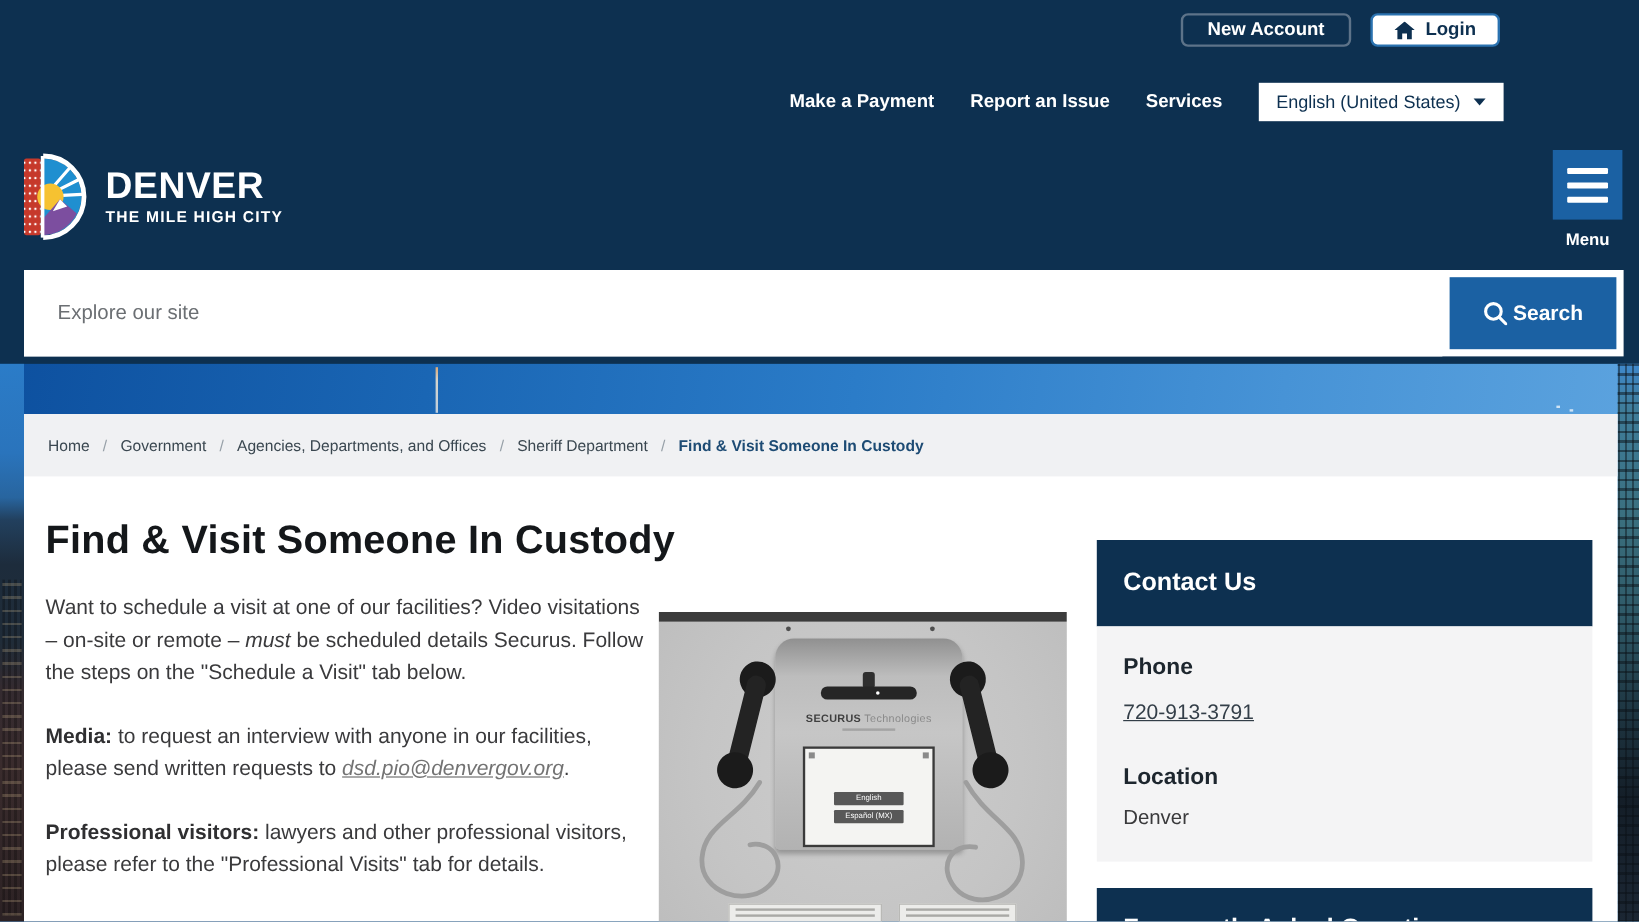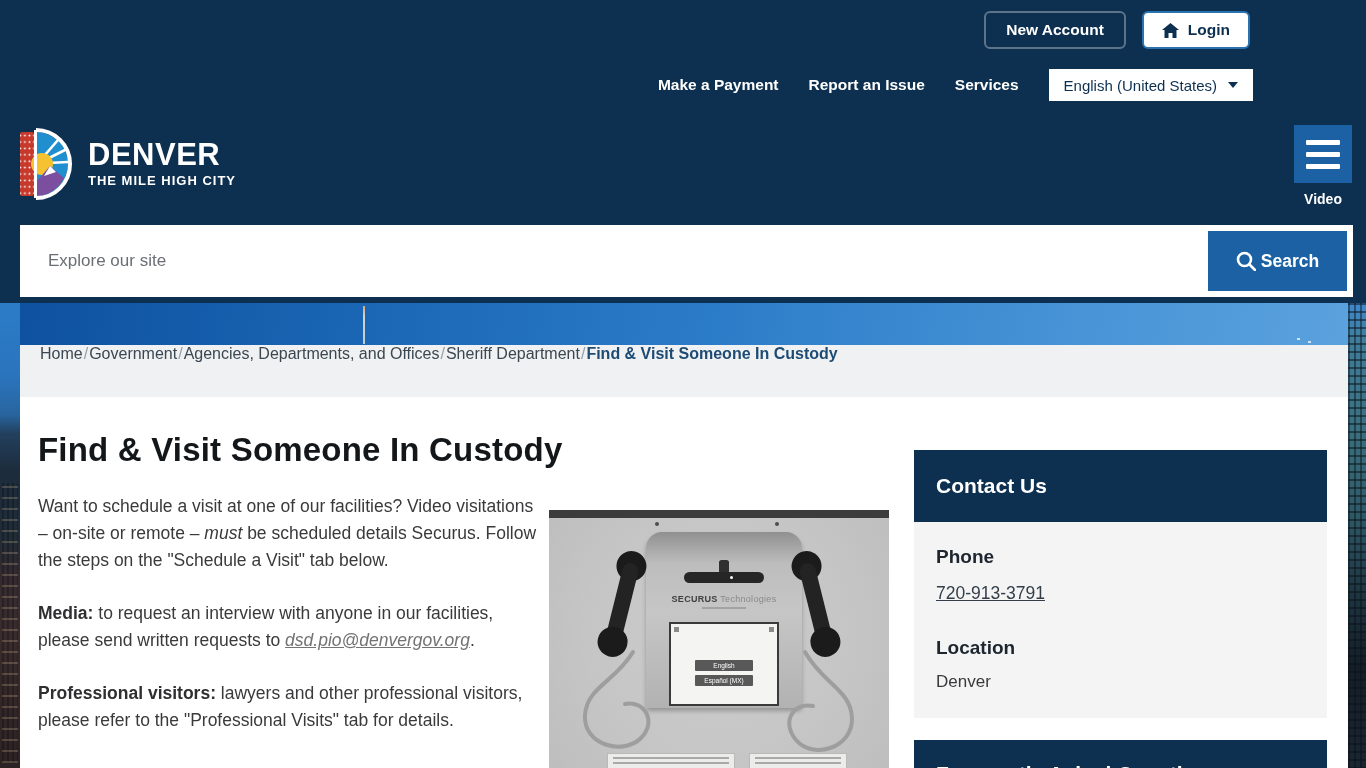--- a/index.html
+++ b/index.html
@@ -7,21 +7,21 @@
   body {
     width:1366px; height:768px; overflow:hidden;
     font-family:"Liberation Sans", sans-serif;
     background:#0d3050;
   }
   .page { position:relative; width:1366px; height:768px; }
 
   
   .header { position:absolute; left:0; top:0; width:1366px; height:303px; background:#0d3050; z-index:3; }
 
-  .top-row { position:absolute; top:11px; right:116px; display:flex; gap:16px; height:38px; }
+  .top-row { position:absolute; top:11px; right:116px; display:flex; gap:16px; height:28px; }
   .btn-new {
     display:flex; align-items:center; padding:0 20px; border:2px solid #5d7389; border-radius:6px;
     color:#fff; font-size:15.5px; font-weight:700; background:transparent; cursor:pointer;
   }
   .btn-login {
     display:flex; align-items:center; gap:9px; padding:0 18px; background:#fff;
     border:2px solid #2a72b0; border-radius:6px; color:#0d3050; font-size:15.5px; font-weight:700; cursor:pointer;
   }
   .nav-row { position:absolute; top:69px; right:113px; display:flex; align-items:center; gap:30px; }
   .nav-link { color:#fff; font-size:15.5px; font-weight:600; cursor:pointer; }
@@ -58,21 +58,21 @@
                      repeating-linear-gradient(90deg, rgba(0,0,0,.25) 0 2px, transparent 2px 5px); }
   .edge-right { position:absolute; left:1348px; top:303px; width:18px; height:465px; z-index:1;
     background:repeating-linear-gradient(180deg, rgba(10,16,22,.5) 0 2px, rgba(10,16,22,0) 2px 8px),
                repeating-linear-gradient(90deg, rgba(10,16,22,.45) 0 2px, rgba(10,16,22,0) 2px 6px),
                linear-gradient(180deg,#3f89cd 0%,#3f7d9a 8%,#3a6f7e 28%,#2f5a68 45%,#1e3642 62%,#141e28 78%,#1b2633 100%); }
 
   
   .card { position:absolute; left:20px; top:345px; width:1328px; height:423px; background:#fff; z-index:2; overflow:hidden; }
 
   .breadcrumb { position:absolute; left:0; top:0; width:100%; height:52px; background:#f0f1f3;
-    display:flex; align-items:flex-start; padding-left:20px; gap:1px; font-size:16px; color:#3a4750; }
+    display:flex; align-items:center; padding-left:20px; gap:11px; font-size:13px; color:#3a4750; }
   .crumb { font-weight:500; cursor:pointer; }
   .sep { color:#97a0a8; }
   .crumb-current { font-weight:700; color:#1d4b74; }
 
   .page-title { position:absolute; left:18px; top:86px; font-size:33px; font-weight:700; color:#14171a; letter-spacing:.2px; margin:0; }
 
   .copy { position:absolute; left:18px; top:148px; width:505px; font-size:17.5px; line-height:27px; color:#3a3a3c; }
   .copy p { margin:0 0 26px 0; }
   .copy b { color:#2f2f31;text-align:right; }
   .email-link { color:#737373; text-decoration:underline; cursor:pointer;font-style:italic; }
@@ -174,21 +174,21 @@
         <div class="logo-tag">THE MILE HIGH CITY</div>
       </div>
     </div>
 
     <div class="menu">
       <div class="menu-btn">
         <div class="menu-bar"></div>
           <div class="menu-bar"></div>
           <div class="menu-bar"></div>
       </div>
-      <div class="menu-label">Video</div>
+      <div class="menu-label">Menu</div>
     </div>
 
     <div class="search-wrap">
       <input class="search-input" type="text" placeholder="Explore our site" style="">
       <button class="search-btn">
         <svg width="20" height="20" viewBox="0 0 20 20">
           <circle cx="8.5" cy="8.5" r="6.5" stroke="#fff" stroke-width="2.6" fill="none"></circle>
           <line x1="13.5" y1="13.5" x2="19" y2="19" stroke="#fff" stroke-width="2.6" stroke-linecap="round"></line>
         </svg>
         <span>Search</span>

